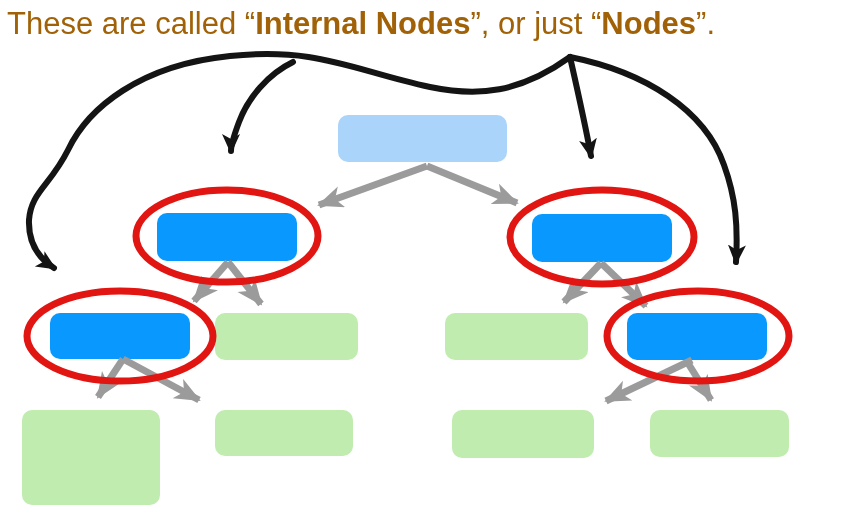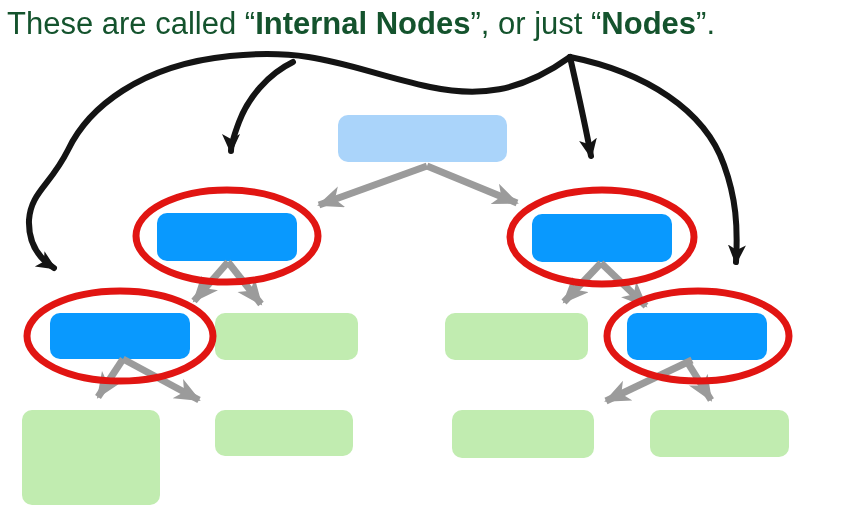--- a/index.html
+++ b/index.html
@@ -2,21 +2,21 @@
 <html><head>
 <meta charset="utf-8">
 <style>
   html,body{margin:0;padding:0;}
   body{
     width:846px;height:518px;background:#ffffff;position:relative;overflow:hidden;
     font-family:"Liberation Sans", sans-serif;
   }
   .title{
     position:absolute;left:7px;top:6px;width:834px;z-index:2;
-    font-size:31px;line-height:1.15;color:#14532d;letter-spacing:0px;
+    font-size:31px;line-height:1.15;color:#a16207;letter-spacing:0px;
     white-space:nowrap;
   }
   .title .bold{font-weight:bold;}
   .diagram-svg{position:absolute;left:0;top:0;z-index:1;}
 </style>
 </head>
 <body>
 
 <div class="title">
   <span>These are called “</span><span class="bold">Internal Nodes</span><span>”, or just “</span><span class="bold">Nodes</span><span>”.</span>

